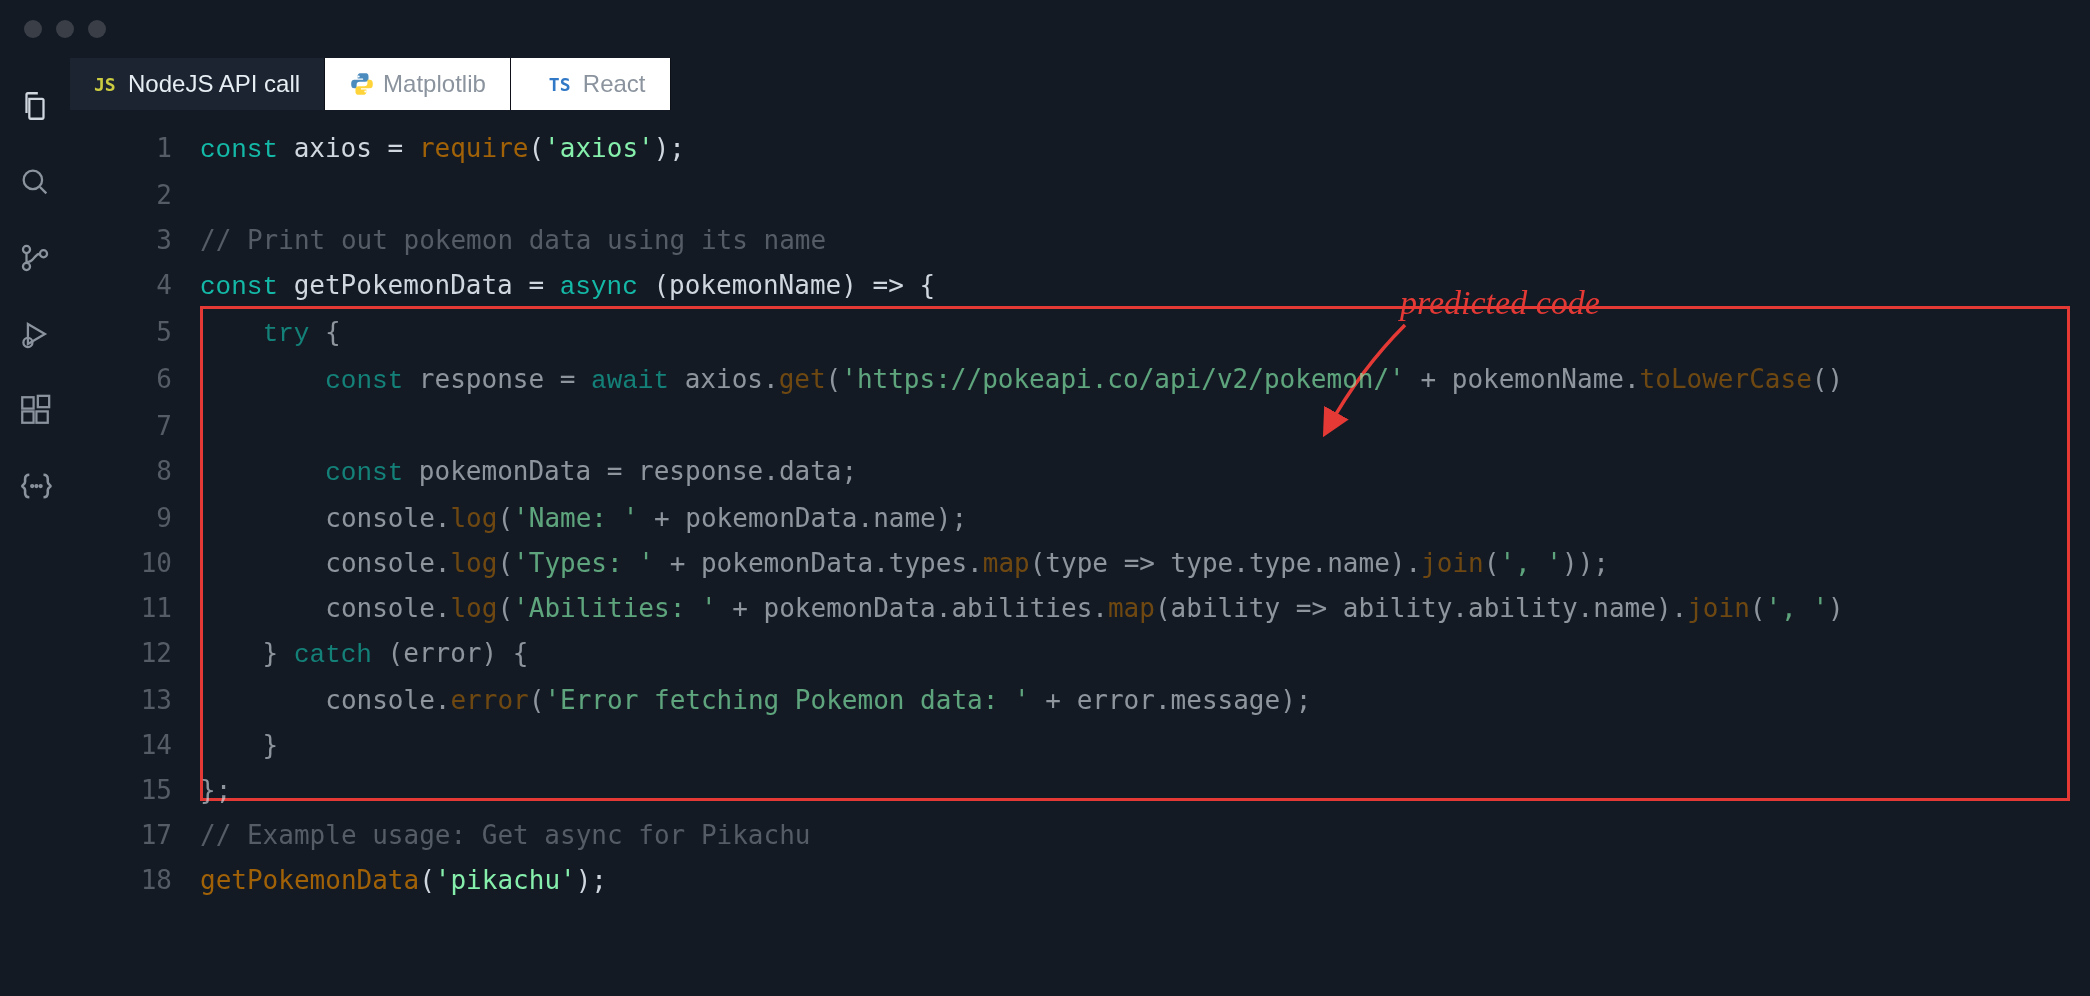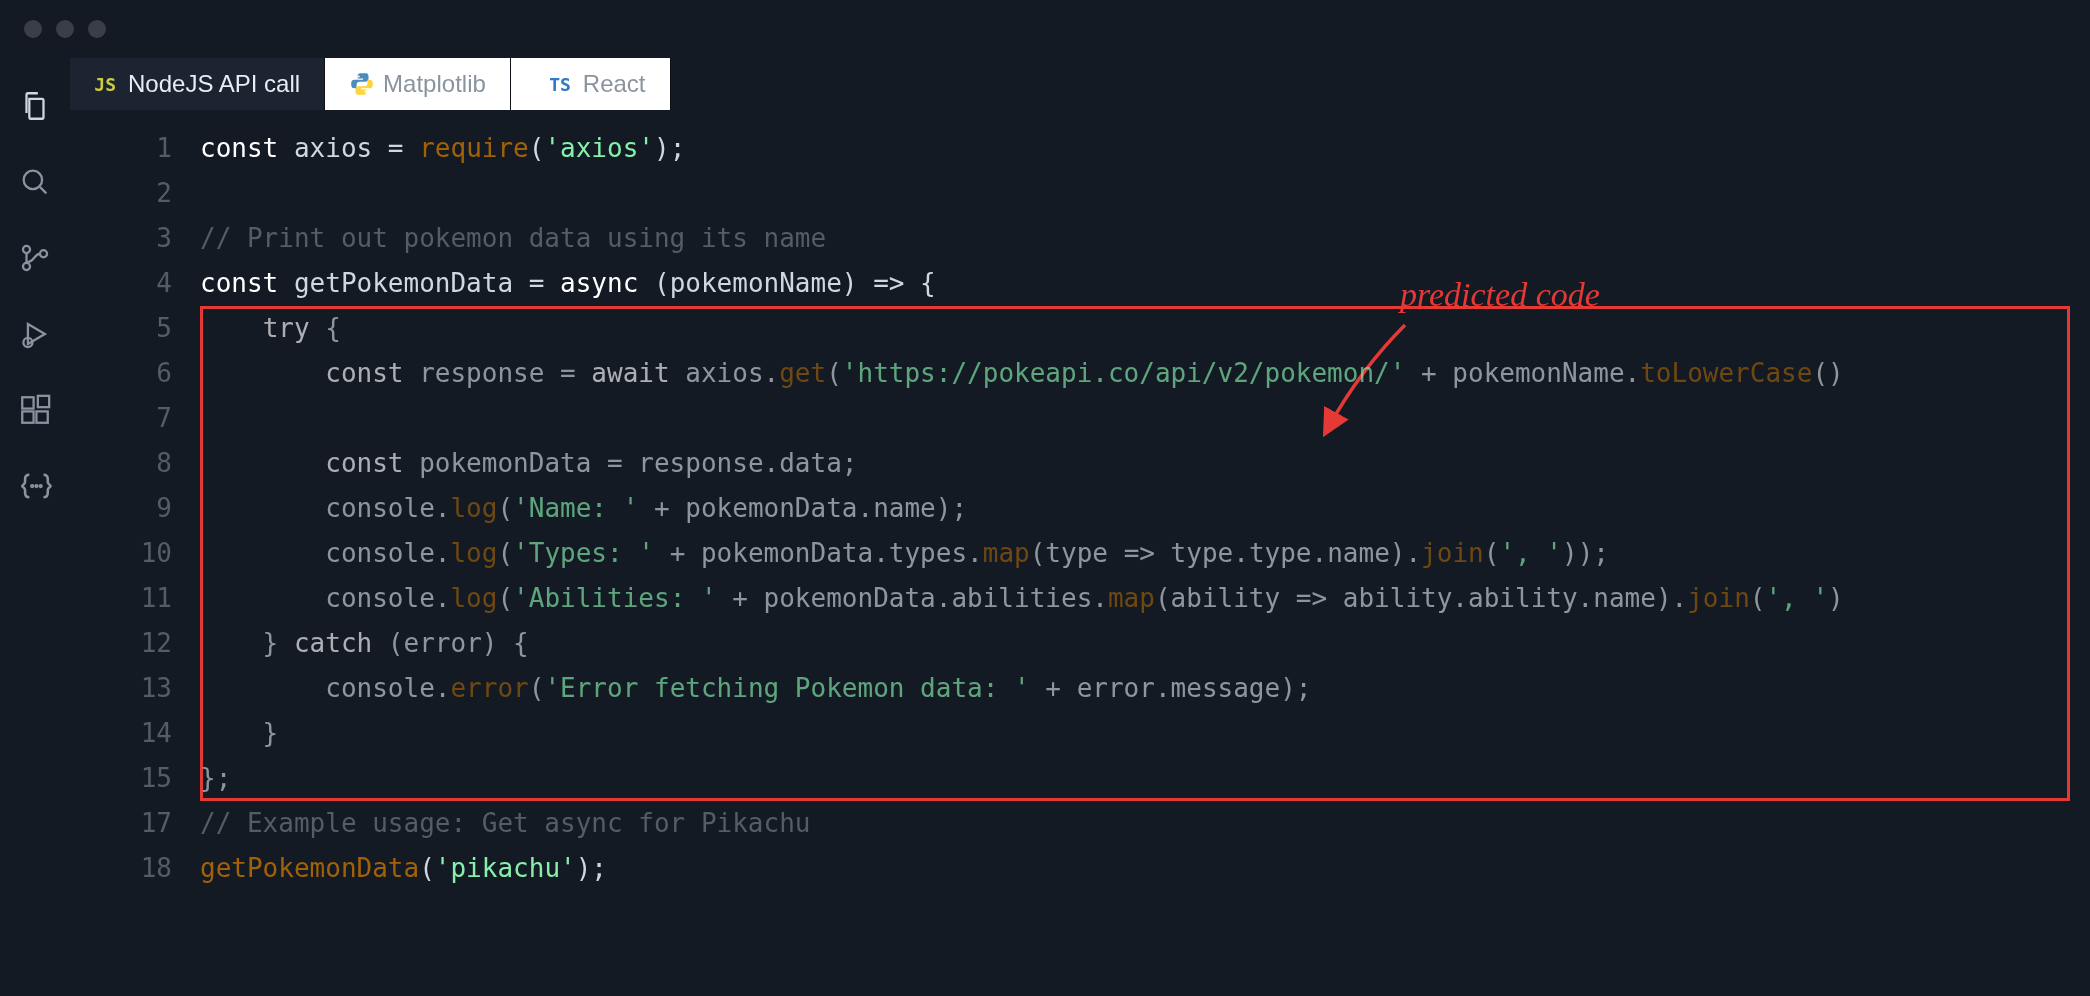--- a/index.html
+++ b/index.html
@@ -69,21 +69,21 @@
     font-size: 24px;
     color: #8b949e;
     font-family: -apple-system, BlinkMacSystemFont, 'Segoe UI', sans-serif;
     background: #ffffff;
     border-right: 1px solid #0d1117;
   }
   .tab.active {
     background: #1c2431;
     color: #e6edf3;
   }
-  .tab-icon { font-weight: bold; font-size: 18px; width:22px; text-align:right; font-family: ui-monospace, monospace;}
+  .tab-icon { font-weight: bold; font-size: 18px; width:22px; text-align:left; font-family: ui-monospace, monospace;}
   .tab-icon.js { color: #cbcb41; }
   .tab-icon.ts { color: #3178c6; margin-left: 14px; }
   .tab-icon.py svg { width:26px; height:26px; display:block; }
   .code-area {
     flex: 1;
     position: relative;
     padding-top: 16px;
   }
   .code-line {
     display: flex;
@@ -97,21 +97,21 @@
     padding-right: 28px;
     color: #555c66;
     user-select: none;
     flex-shrink: 0;
   }
   .code-content {
     flex: 1;
     color: #8b949e;
   }
   .predicted .code-content { opacity: 0.65; }
-  .tok-kw { color: #ffffff; }
+  .tok-kw { color: #14b8a6; font-family: Liberation Mono, monospace; }
   .tok-var { color: #d0d7de; }
   .tok-op { color: #d0d7de; }
   .tok-fn { color: #a16207; }
   .tok-str { color: #86efac; }
   .tok-cmt { color: #555c66; }
   .tok-pl { color: #d0d7de; }
   .highlight-box {
     position: absolute;
     border: 3px solid #e53935;
     pointer-events: none;
@@ -121,21 +121,21 @@
     height: 495px;
   }
   .annotation {
     position: absolute;
     font-family: Georgia, 'Times New Roman', serif;
     font-style: italic;
     font-size: 34px;
     color: #e53935;
     pointer-events: none;
   }
-  .annotation-label { left: 1330px; top: 166px; text-align: center; }
+  .annotation-label { left: 1330px; top: 174px; text-align: center; }
   .arrow-svg {
     position: absolute;
     left: 1240px;
     top: 210px;
     pointer-events: none;
   }
 </style>
 </head>
 <body>
 

